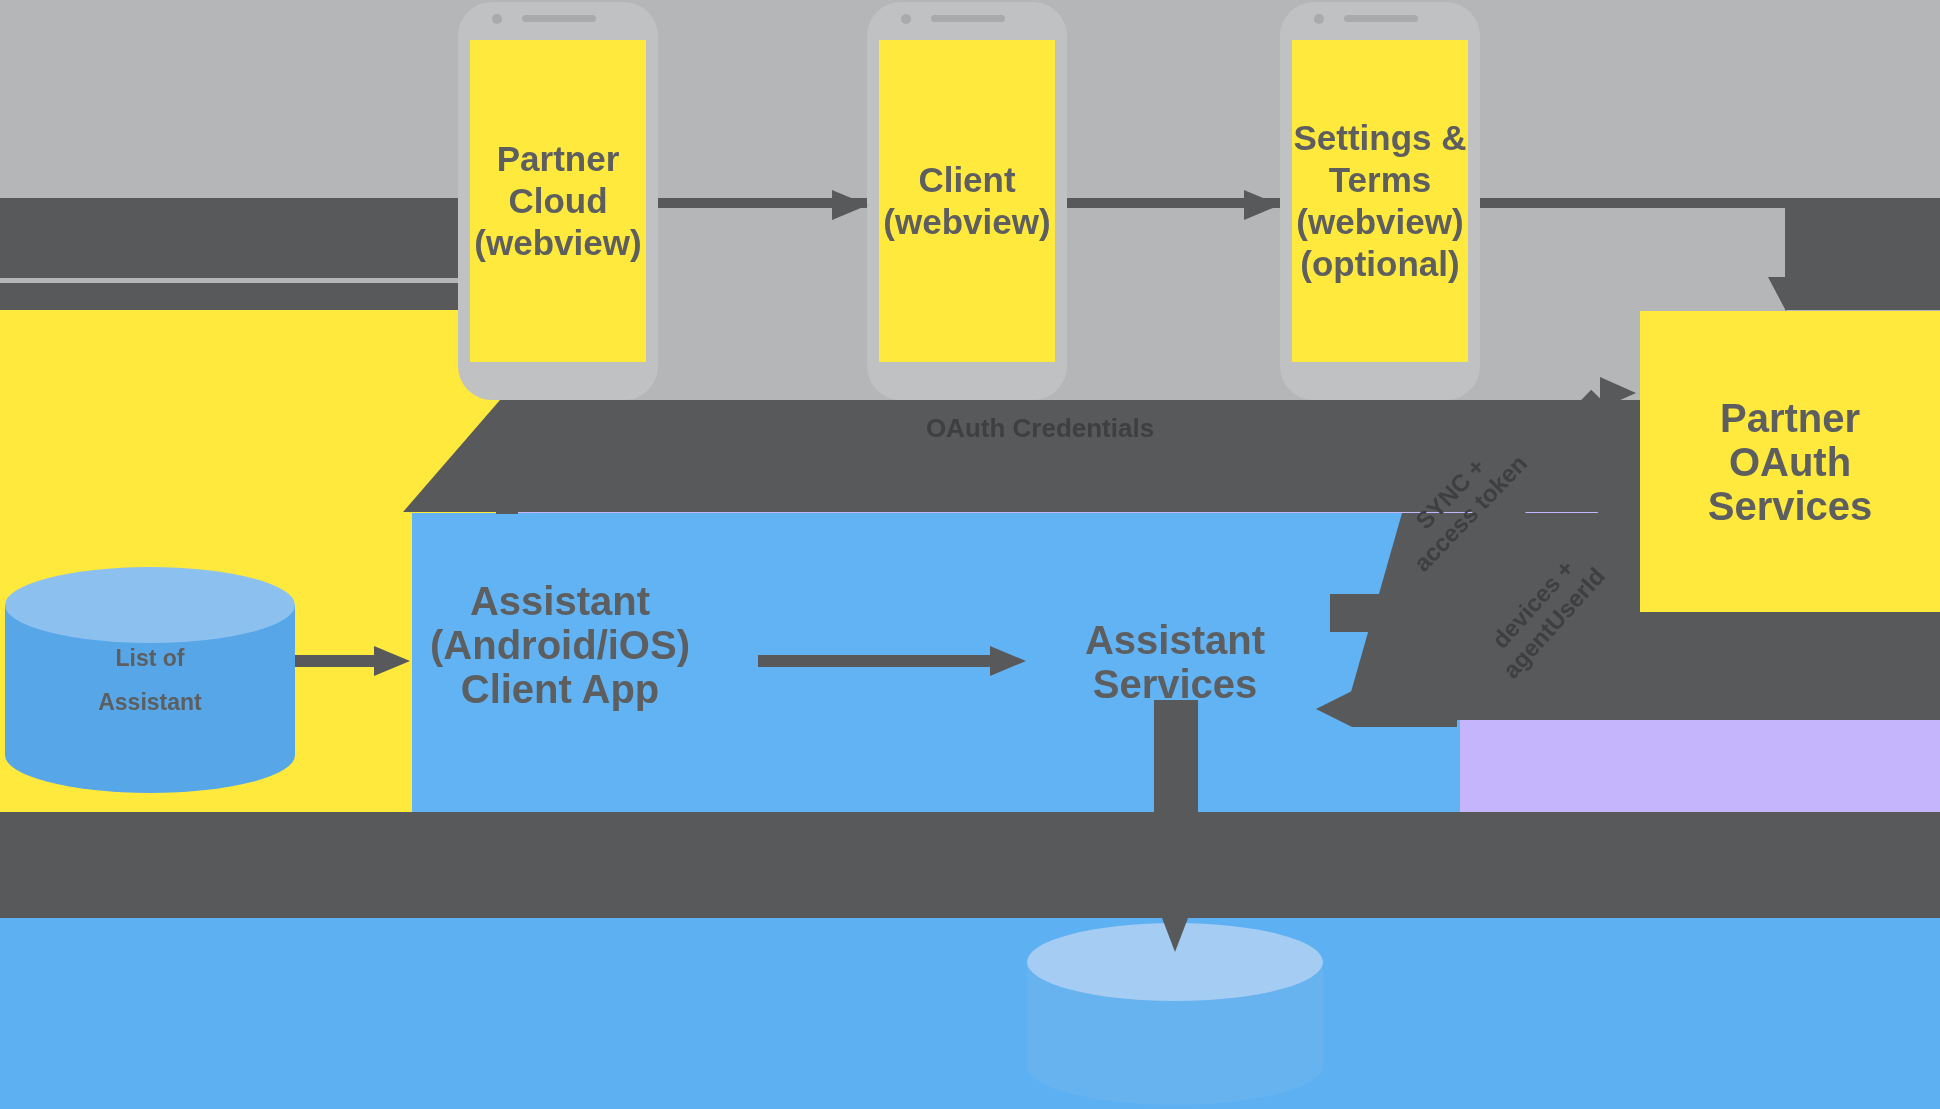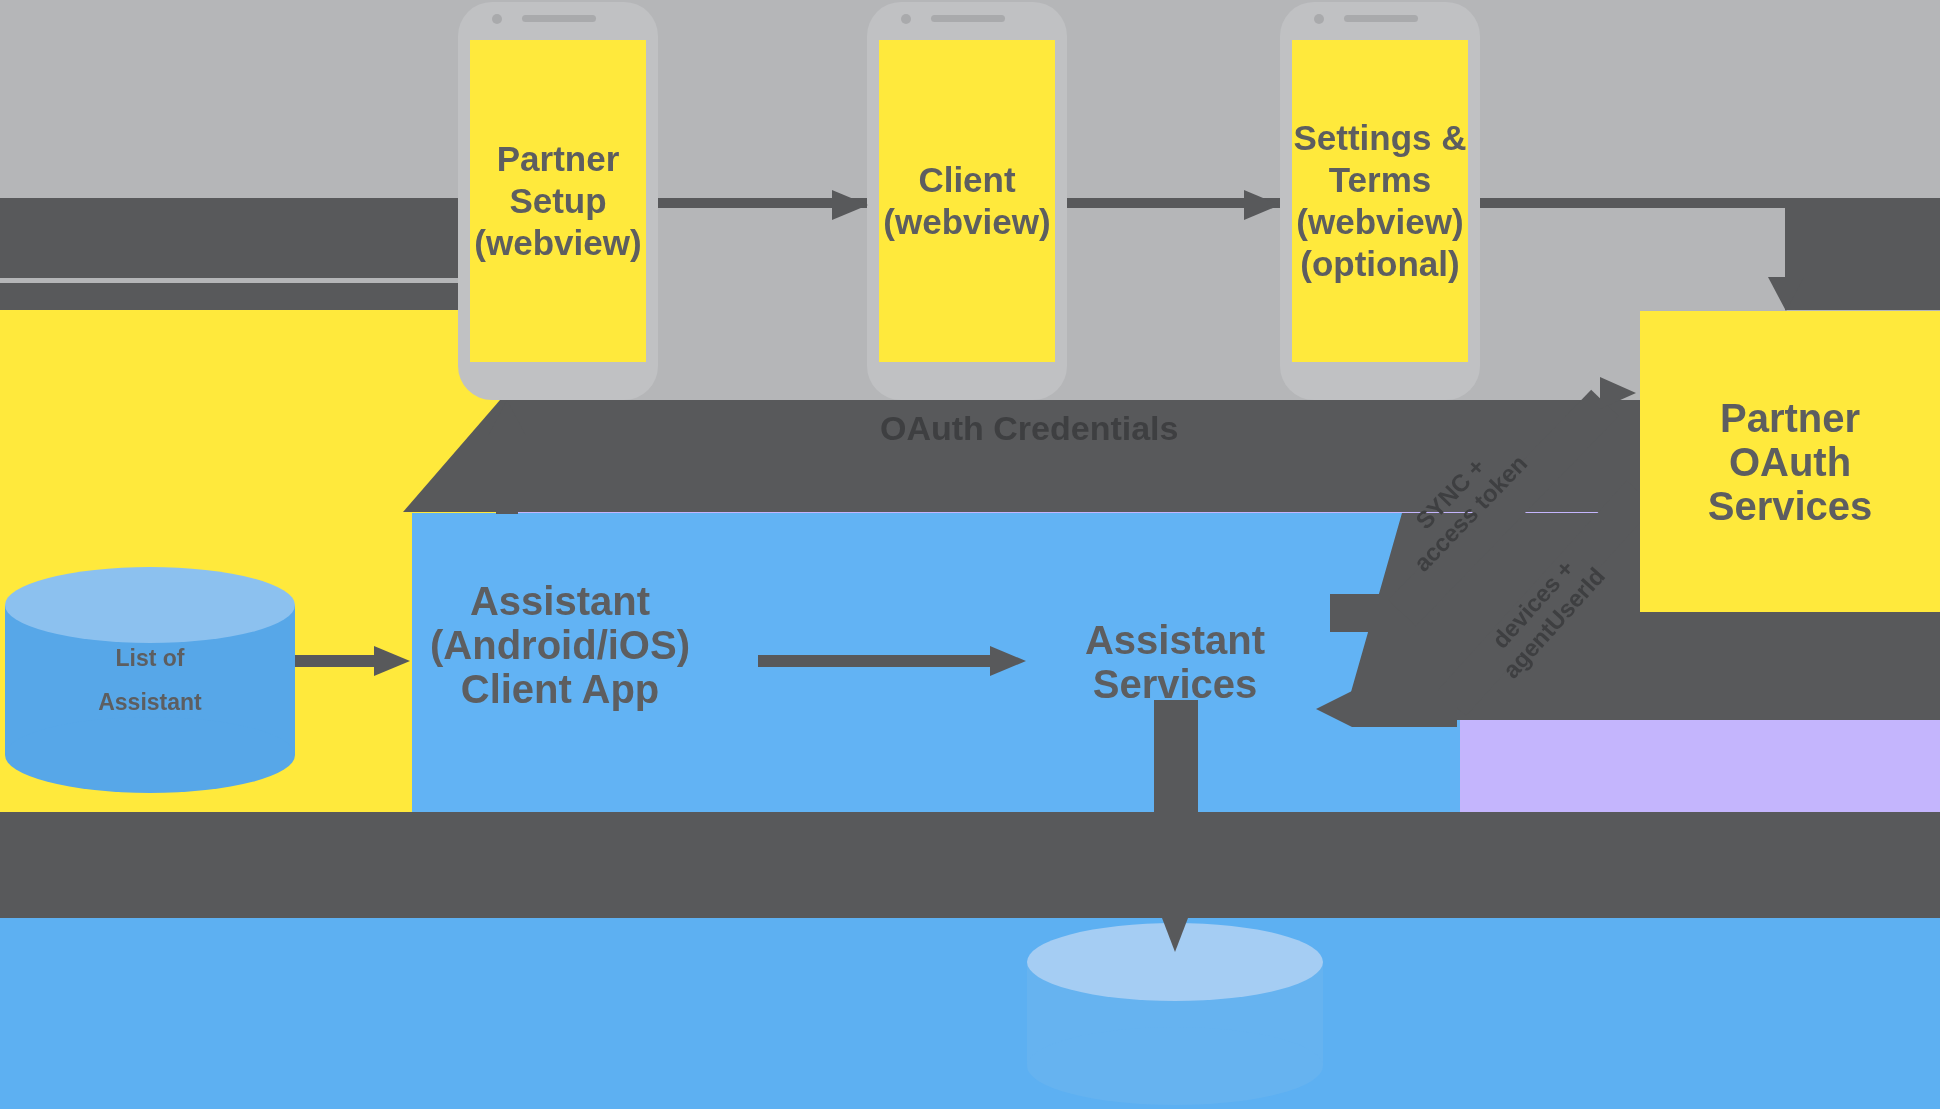--- a/index.html
+++ b/index.html
@@ -52,21 +52,21 @@
 
   <div class="abs yellowfill" style="left:0;top:310px;width:505px;height:502px;"></div>
 
   <div class="abs bluefill" style="left:412px;top:513px;width:1048px;height:299px;"></div>
 
   <div class="phone" style="left:458px;">
     <div class="cam"></div>
     <div class="spk"></div>
     <div class="screen">
       <span>Partner</span>
-      <span>Setup</span>
+      <span>Cloud</span>
       <span>(webview)</span>
     </div>
   </div>
   <div class="phone" style="left:867px;">
     <div class="cam"></div>
     <div class="spk"></div>
     <div class="screen">
       <span>Client</span>
       <span>(webview)</span>
     </div>
@@ -80,22 +80,22 @@
       <span>(webview)</span>
       <span>(optional)</span>
     </div>
   </div>
 
   <div class="tri" style="left:832px;top:190px;border-top:15px solid transparent;border-bottom:15px solid transparent;border-left:36px solid var(--dark);"></div>
   <div class="tri" style="left:1244px;top:190px;border-top:15px solid transparent;border-bottom:15px solid transparent;border-left:36px solid var(--dark);"></div>
 
   <div class="abs darkfill" style="left:403px;top:400px;width:1237px;height:112px;
        clip-path:polygon(97px 0px,1237px 0px,1237px 112px,0px 112px);"></div>
-  <div class="abs" style="left:880px;top:412px;width:320px;height:32px;
-       font-size:34px;font-weight:700;color:var(--darker);line-height:32px;">OAuth Credentials</div>
+  <div class="abs" style="left:880px;top:412px;width:320px;height:32px;text-align:center;
+       font-size:26px;font-weight:700;color:var(--darker);line-height:32px;">OAuth Credentials</div>
 
   <div class="abs darkfill" style="left:496px;top:434px;width:22px;height:80px;"></div>
   <div class="tri" style="left:488px;top:400px;border-left:19px solid transparent;border-right:19px solid transparent;border-bottom:36px solid var(--dark);"></div>
 
   <div class="abs darkfill" style="left:1343px;top:513px;width:597px;height:207px;
        clip-path:polygon(59px 0px,297px 0px,297px 99px,597px 99px,597px 207px,0px 207px);"></div>
 
   <div class="abs darkfill" style="left:1330px;top:594px;width:80px;height:38px;"></div>
   <div class="abs darkfill" style="left:1402px;top:594px;width:292px;height:38px;
        transform-origin:0 19px;transform:rotate(-46deg);"></div>

